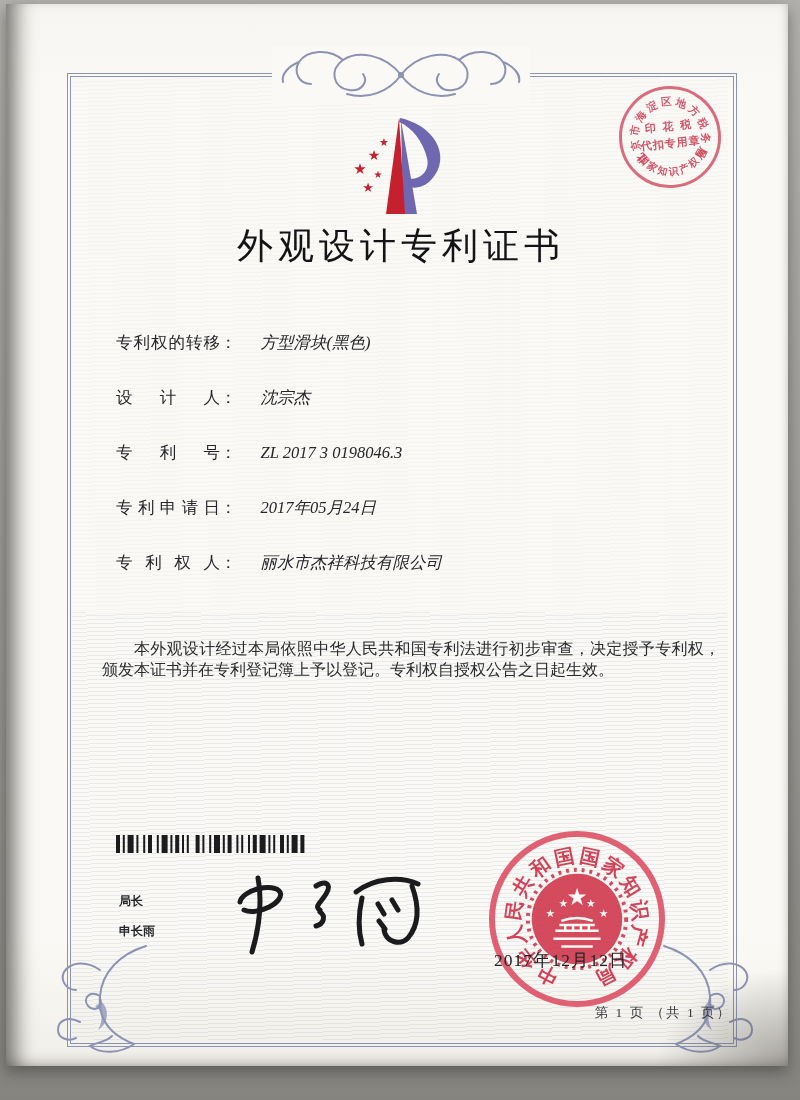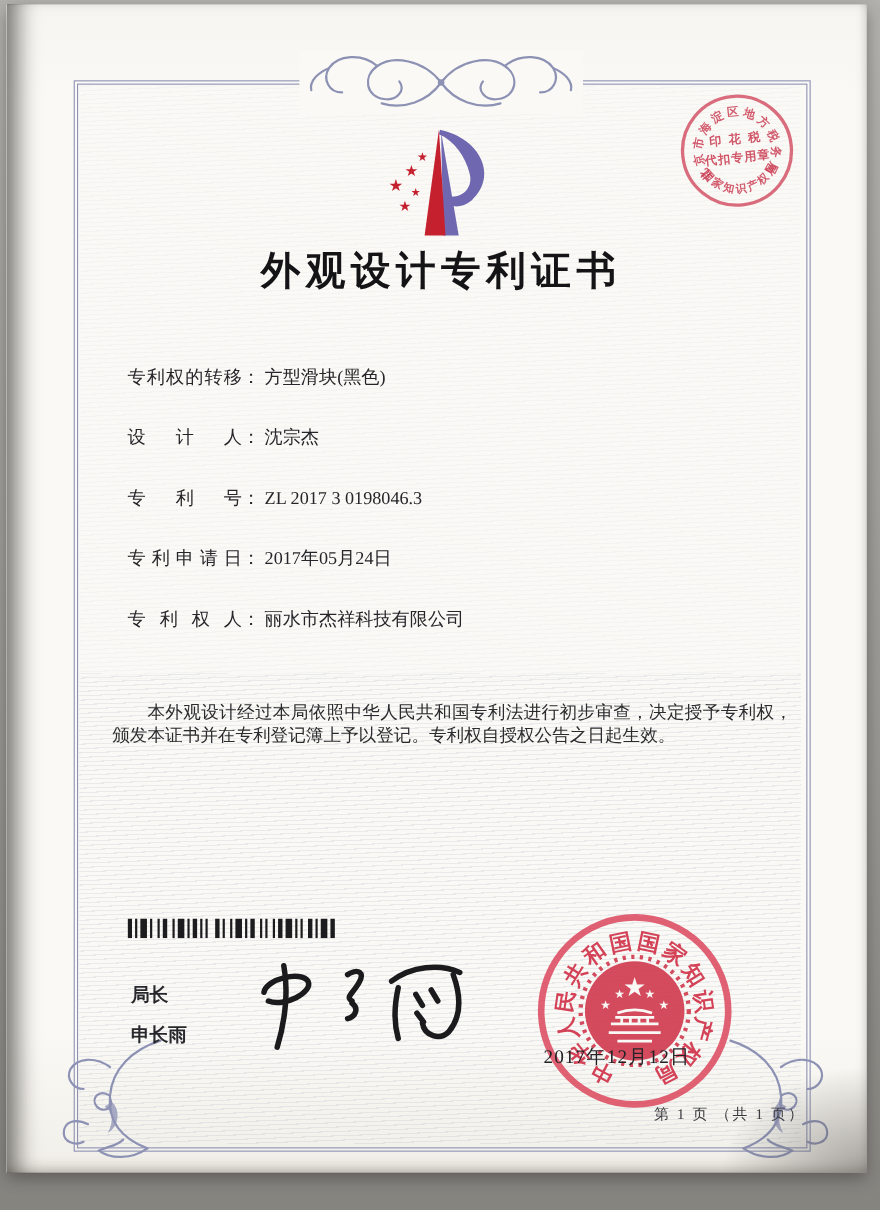--- a/index.html
+++ b/index.html
@@ -24,31 +24,31 @@
     outline-offset:2px;}
   .ornament-top{position:absolute;left:266px;top:42px;width:258px;height:58px;}
   .corner{position:absolute;width:112px;height:114px;}
   .corner.bl{left:42px;top:936px;}
   .corner.br{left:644px;top:936px;transform:scaleX(-1);}
   .stroke-b{stroke:var(--border-blue,#8d92b4);fill:none;stroke-width:2;stroke-linecap:round;}
   .fill-b{fill:var(--border-blue,#8d92b4);}
   .cert-no{position:absolute;left:94px;top:112px;font-size:17px;letter-spacing:2px;color:#2f2f33;}
   .logo{position:absolute;left:333px;top:112px;width:125px;height:102px;}
   .title{position:absolute;left:64px;top:218px;width:662px;margin:0;text-align:center;
-    font-size:36px;font-weight:bold;letter-spacing:5px;color:#141417;}
+    font-size:36px;font-weight:normal;letter-spacing:5px;color:#141417;}
   .fields{position:absolute;left:110px;top:328px;display:flex;flex-direction:column;gap:33px;
     font-size:16.5px;color:#26262a;}
   .field-label{display:inline-block;width:104px;text-align:justify;text-align-last:justify;vertical-align:bottom;}
-  .field-value{margin-left:4px;}
+  .field-value{margin-left:24px;font-style:italic;}
   .paras{position:absolute;left:96px;top:634px;width:618px;font-size:16px;line-height:21px;
     color:#2b2b2e;text-align:justify;}
   .paras p{margin:0;text-indent:2em;}
   .barcode{position:absolute;left:110px;top:831px;width:198px;height:18px;}
   .signer{position:absolute;left:113px;top:889px;font-family:Liberation Serif, serif;
-    font-weight:600;font-size:17px;color:#28282c;}
+    font-weight:600;font-size:12px;color:#28282c;}
   .signer div{margin-bottom:13px;}
   .signature{position:absolute;left:222px;top:860px;width:212px;height:100px;}
   .sig-stroke{stroke:#1b1b1e;fill:none;stroke-width:5;stroke-linecap:round;stroke-linejoin:round;}
   .seal-main{position:absolute;left:483px;top:827px;width:164px;height:164px;border-radius:50%;
     border:6px solid rgba(219,70,92,.85);}
   .seal-main .ring-char{font-weight:bold;color:rgba(208,50,74,.92);font-family:"Liberation Serif",serif;}
   .emblem{position:absolute;left:50%;top:50%;width:118px;height:118px;transform:translate(-50%,-50%);opacity:.88;}
   .seal-date{position:absolute;left:488px;top:944px;font-size:17.5px;letter-spacing:1px;color:#232327;z-index:6;}
   .seal-stamp{position:absolute;left:613px;top:82px;width:96px;height:96px;border-radius:50%;
     border:3px solid rgba(206,62,84,.75);transform:rotate(-6deg);}

